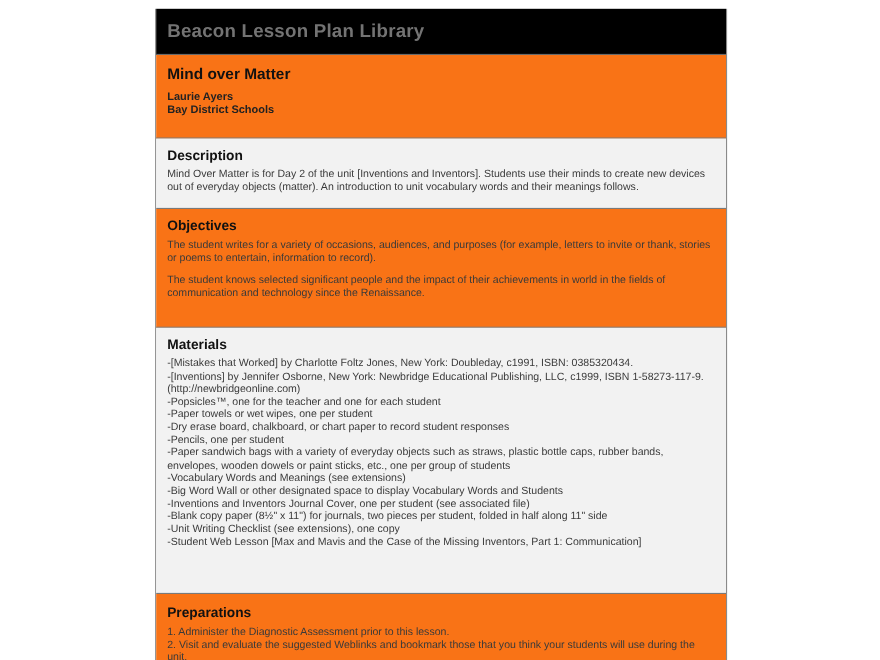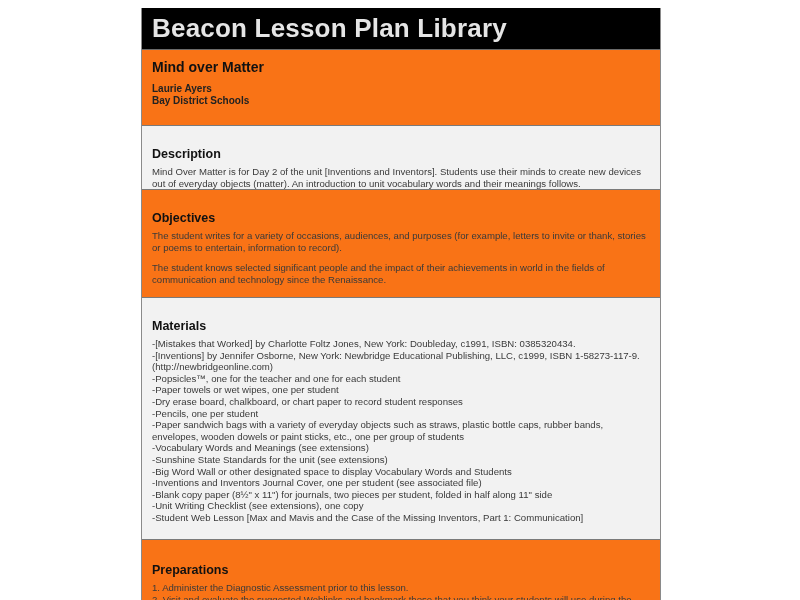--- a/index.html
+++ b/index.html
@@ -26,22 +26,22 @@
     }
     .header {
       background: #000000;
       height: 41px;
       display: flex;
       align-items: center;
       padding-left: 10px;
       border-bottom: 1px solid #6a6a6a;
     }
     .header-title {
-      color: #e5e5e5;
-      font-size: 26px;
+      color: #737373;
+      font-size: 17px;
       font-weight: bold;
       letter-spacing: 0.2px;
     }
     .section {
       border-bottom: 1px solid #7a7a7a;
       padding: 8px 10px 8px 10px;
       box-sizing: border-box;
     }
     .section.gray {
       background: #f2f2f2;
@@ -62,21 +62,21 @@
     .author-line {
       font-size: 10px;
       font-weight: bold;
       color: #222;
       line-height: 12px;
     }
     .section-heading {
       font-size: 12.5px;
       font-weight: bold;
       color: #111;
-      margin: 13px 0 5px 0;
+      margin: 0 0 5px 0;
     }
     .section-body {
       font-size: 9.6px;
       line-height: 11.6px;
       color: #3a3a3a;
     }
     .desc-section { height: 64px; }
     .obj-section { height: 108px; }
     .obj-para { margin: 0 0 9px 0; }
     .mat-section { height: 242px; }
@@ -116,21 +116,20 @@
     <div class="section-heading">Materials</div>
     <div class="section-body">
       <div class="mat-item">-[Mistakes that Worked] by Charlotte Foltz Jones, New York: Doubleday, c1991, ISBN: 0385320434.</div>
       <div class="mat-item">-[Inventions] by Jennifer Osborne, New York: Newbridge Educational Publishing, LLC, c1999, ISBN 1-58273-117-9. (http://newbridgeonline.com)</div>
       <div class="mat-item">-Popsicles™, one for the teacher and one for each student</div>
       <div class="mat-item">-Paper towels or wet wipes, one per student</div>
       <div class="mat-item">-Dry erase board, chalkboard, or chart paper to record student responses</div>
       <div class="mat-item">-Pencils, one per student</div>
       <div class="mat-item">-Paper sandwich bags with a variety of everyday objects such as straws, plastic bottle caps, rubber bands, envelopes, wooden dowels or paint sticks, etc., one per group of students</div>
       <div class="mat-item">-Vocabulary Words and Meanings (see extensions)</div>
-      <div class="mat-item">-Sunshine State Standards for the unit (see extensions)</div>
       <div class="mat-item">-Big Word Wall or other designated space to display Vocabulary Words and Students</div>
       <div class="mat-item">-Inventions and Inventors Journal Cover, one per student (see associated file)</div>
       <div class="mat-item">-Blank copy paper (8½" x 11") for journals, two pieces per student, folded in half along 11" side</div>
       <div class="mat-item">-Unit Writing Checklist (see extensions), one copy</div>
       <div class="mat-item">-Student Web Lesson [Max and Mavis and the Case of the Missing Inventors, Part 1: Communication]</div>
     </div>
   </div>
 
   <div class="section white prep-section">
     <div class="section-heading">Preparations</div>

